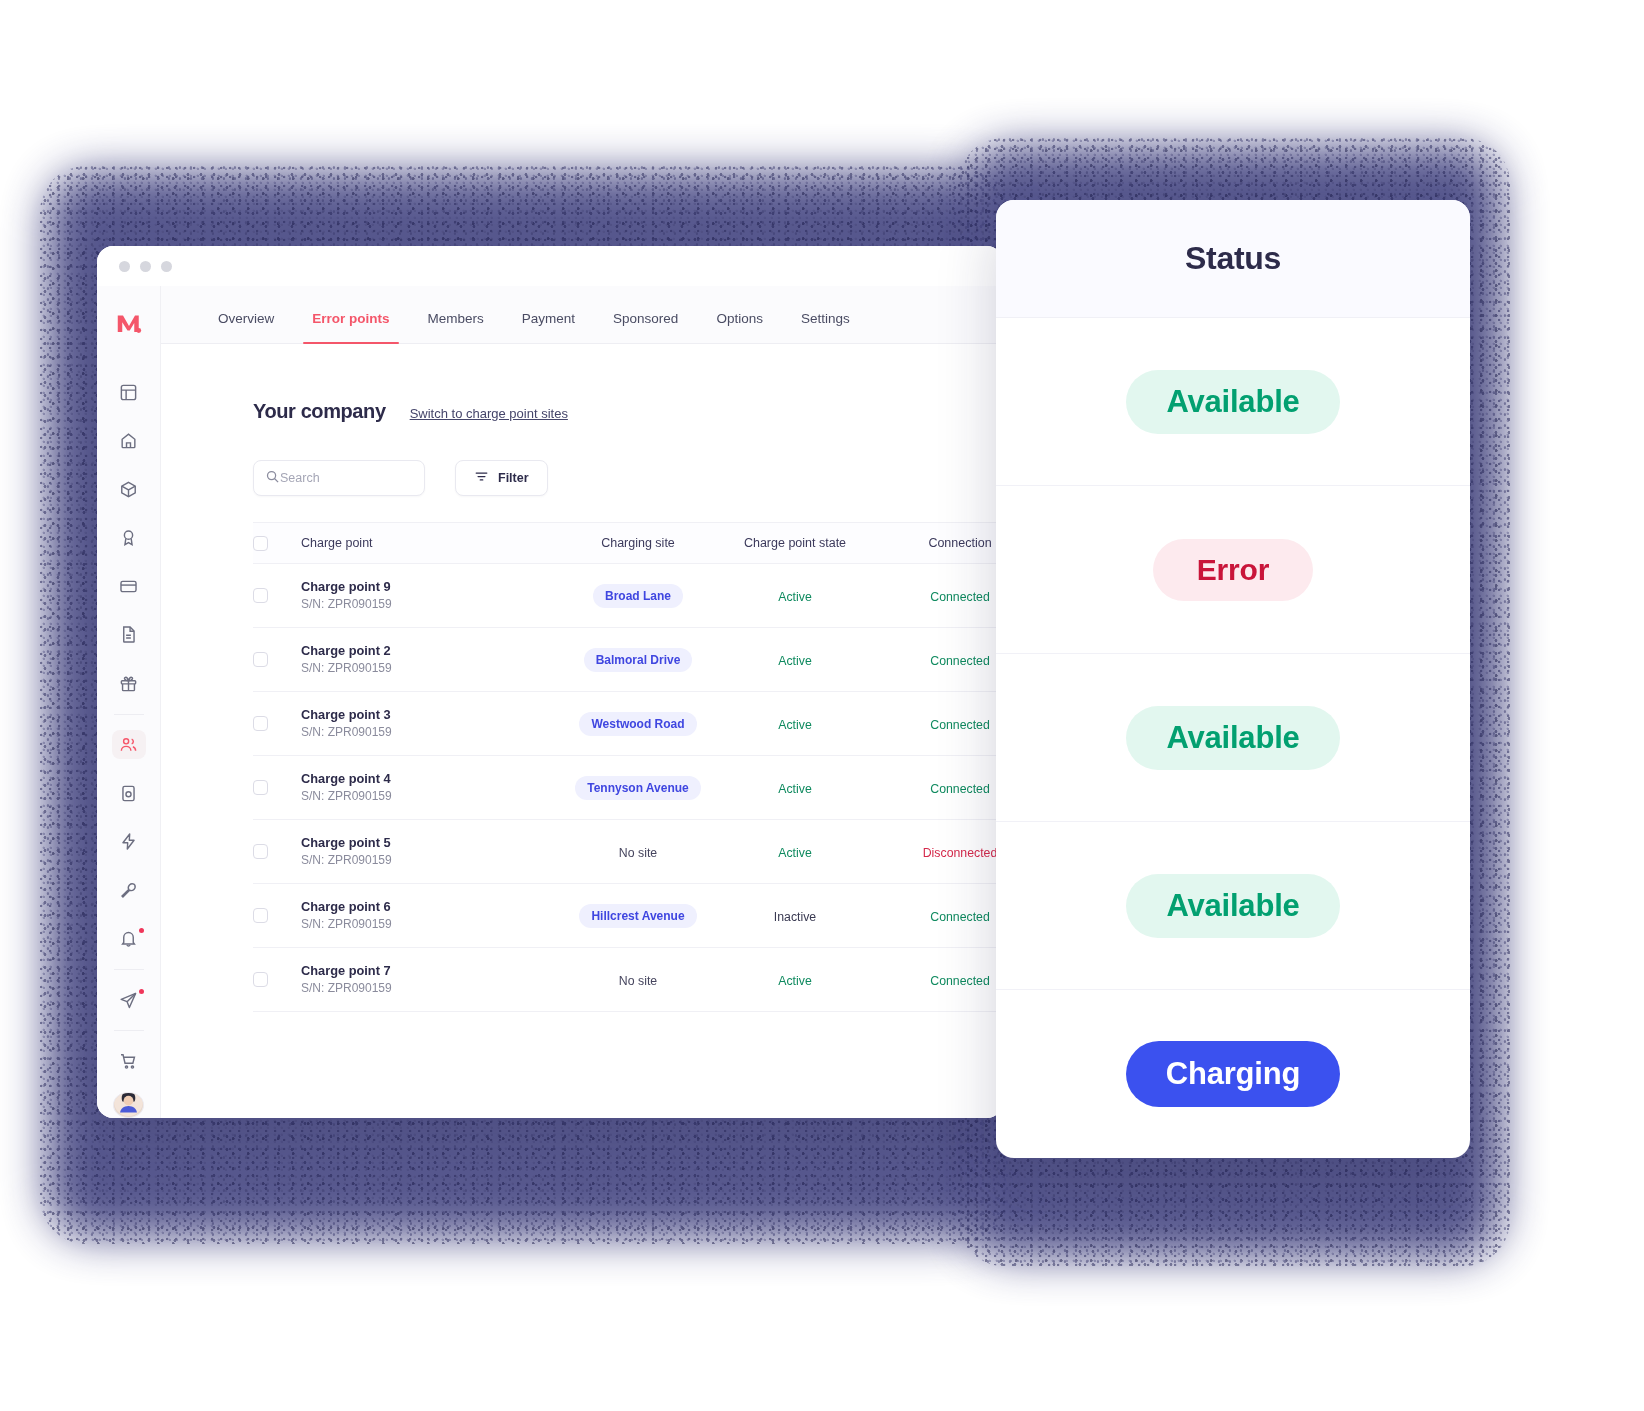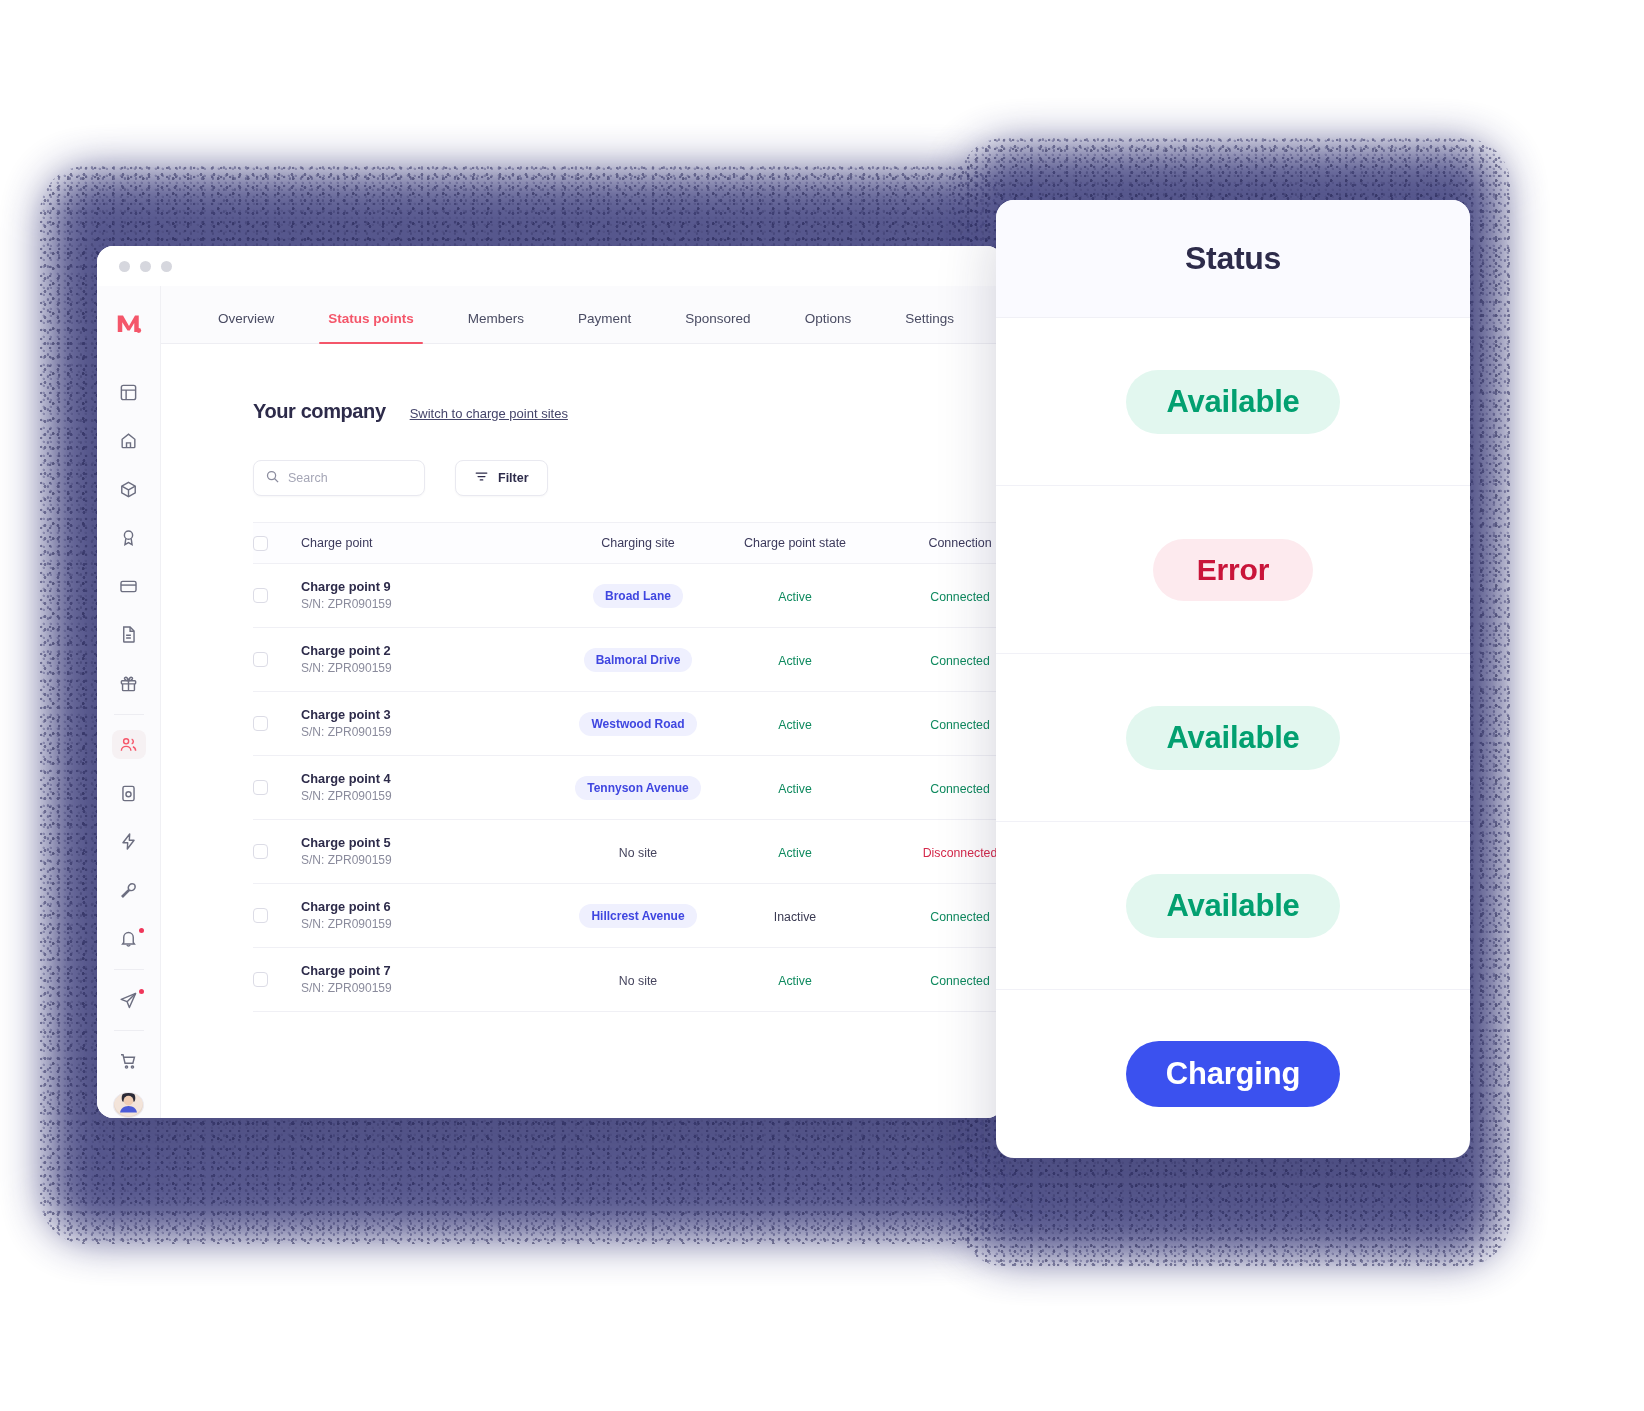--- a/index.html
+++ b/index.html
@@ -113,21 +113,21 @@
   
   #content { flex: 1; display: flex; flex-direction: column; min-width: 0; }
 
   #tabbar {
     height: 58px;
     background: #fbfbfd;
     border-bottom: 1px solid #eeeef3;
     display: flex;
     align-items: flex-end;
     padding-left: 38px;
-    gap: 16px;
+    gap: 0;
   }
   .tab {
     font-size: 13.5px;
     color: #4a4c63;
     padding: 0 19px 17px 19px;
     position: relative;
     white-space: nowrap;
   }
   .tab.active { color: #f4566a; font-weight: 600; }
   .tab.active::after {
@@ -158,21 +158,21 @@
     text-decoration: underline;
     font-weight: 500;
   }
 
   #toolbar { display: flex; gap: 22px; padding-left: 92px; margin-bottom: 26px; }
   #search-box {
     width: 172px; height: 36px;
     border: 1px solid #e9e9f0;
     border-radius: 8px;
     display: flex; align-items: center;
-    gap: 8px; padding: 0 11px;
+    padding: 0 11px;
     background: #fff;
     box-shadow: 0 1px 2px rgba(40,40,80,.04);
   }
   #search-input {
     border: none; outline: none;
     font-size: 12.5px; color: #2d2b4a;
     width: 100%;
     font-family: "Liberation Sans", sans-serif;
     background: transparent;
   }
@@ -457,21 +457,21 @@
             <circle cx="16" cy="15" r="5.4" fill="#f0cdb4"></circle>
             <path d="M16 21c5.2 0 8.6 3.1 9.3 7H6.7c.7-3.9 4.1-7 9.3-7z" fill="#4b5ad8"></path>
           </svg>
         </div>
       </div>
 
       <div id="content">
 
         <div id="tabbar">
           <div class="tab">Overview</div>
-          <div class="tab active">Status points</div>
+          <div class="tab active">Error points</div>
           <div class="tab">Members</div>
           <div class="tab">Payment</div>
           <div class="tab">Sponsored</div>
           <div class="tab">Options</div>
           <div class="tab">Settings</div>
         </div>
 
         <div id="page">
 
           <div id="page-head">

